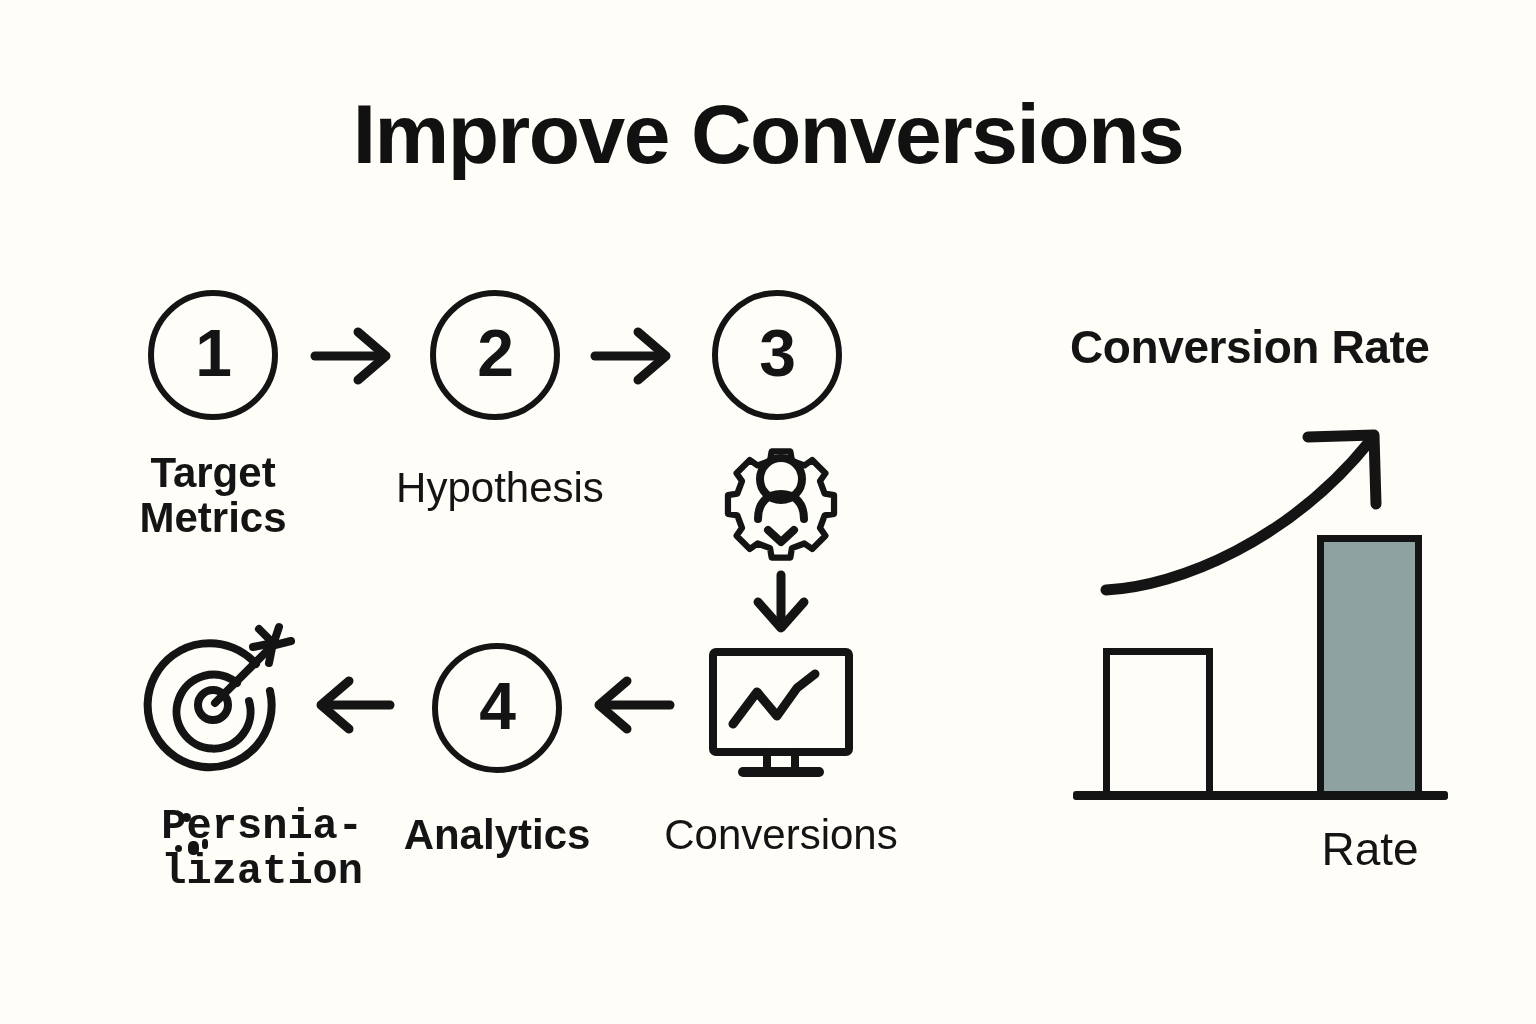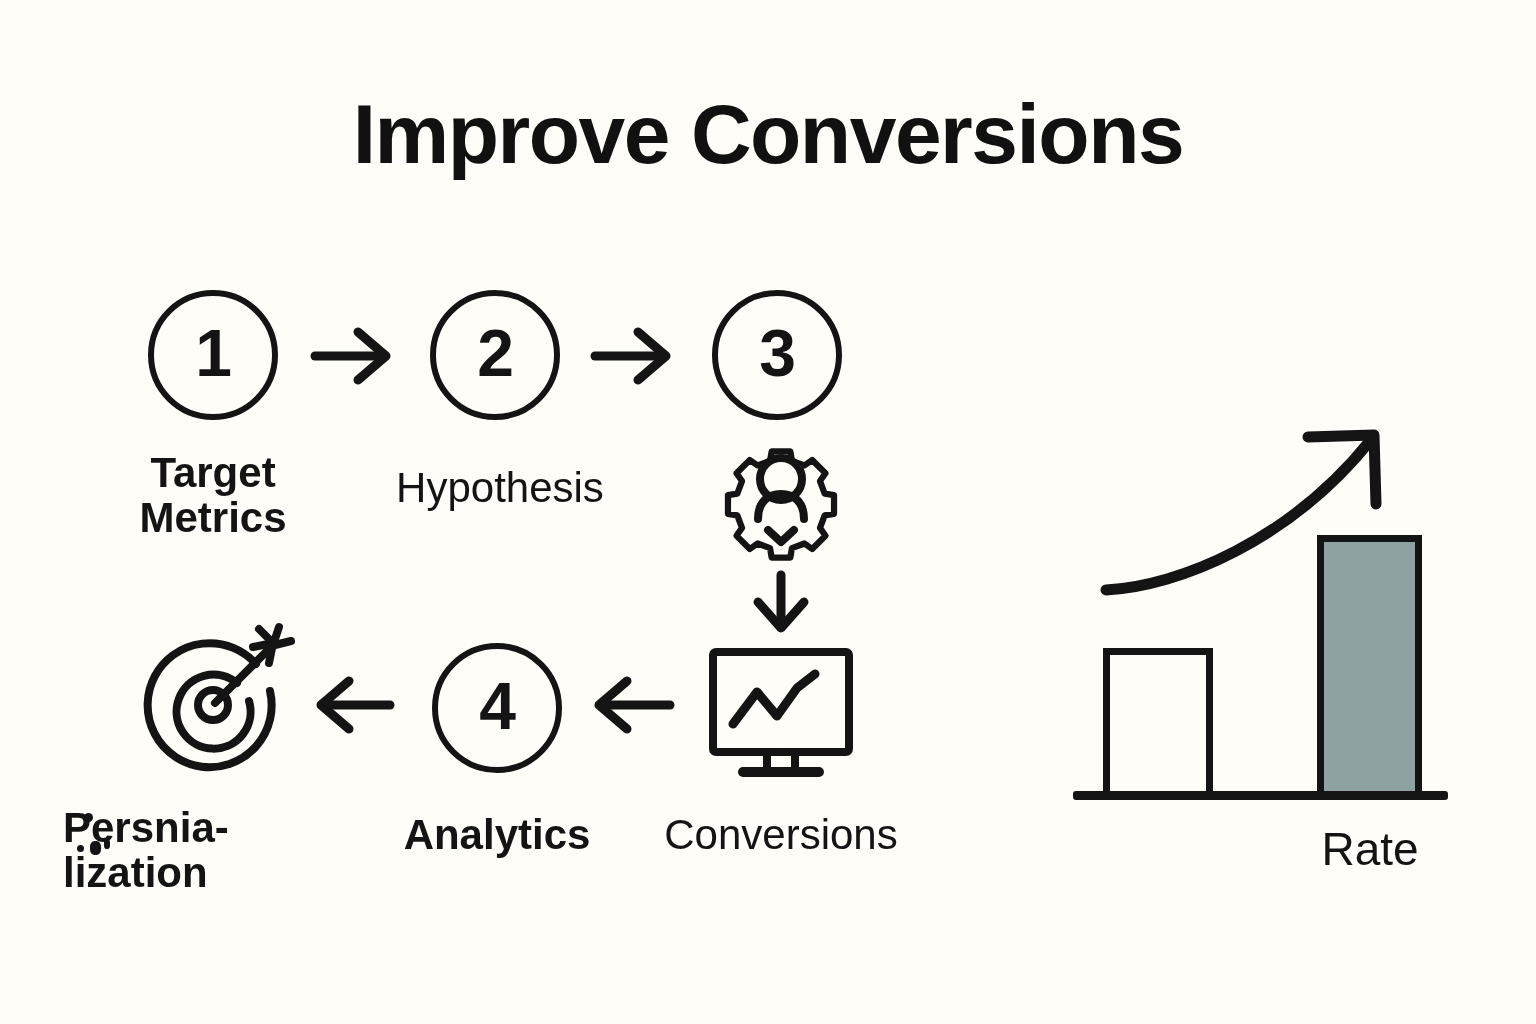--- a/index.html
+++ b/index.html
@@ -205,31 +205,32 @@
     <div>Target</div>
     <div>Metrics</div>
   </div>
 
   <div class="step-label regular" style="left:345px; top:465px; width:310px;">Hypothesis</div>
 
   <div class="step-label regular" style="left:631px; top:812px; width:300px;">Conversions</div>
 
   <div class="step-label bold" style="left:347px; top:812px; width:300px;">Analytics</div>
 
-  <div class="step-label bold" style="left:63px; top:805px; width:300px; text-align:left;">
+  <div class="step-label bold" style="left:63px; top:805px; width:300px; text-align:right;font-family:Liberation Mono, monospace;">
     <div class="garbled">
       <span>Persnia-</span>
       <span class="blot" style="left:21px; top:8px; width:9px; height:9px;"></span>
       <span class="blot" style="left:14px; top:40px; width:7px; height:7px;"></span>
       <span class="blot" style="left:27px; top:36px; width:11px; height:14px; border-radius:40%;"></span>
       <span class="blot" style="left:41px; top:34px; width:6px; height:10px; border-radius:40%;"></span>
     </div>
     <div>lization</div>
   </div>
 
+  <div class="chart-title">Conversion Rate</div>
 
   <div class="bar before" style="left:1103px; top:648px; width:110px; height:150px;"></div>
   <div class="bar after" style="left:1317px; top:535px; width:105px; height:263px; background:#8EA3A1;"></div>
 
   <div class="axis-line" style="left:1073px; top:791px; width:375px; height:9px;"></div>
 
   <div class="bar-label" style="left:1270px; top:822px; width:200px;">Rate</div>
 
 </div>
 

